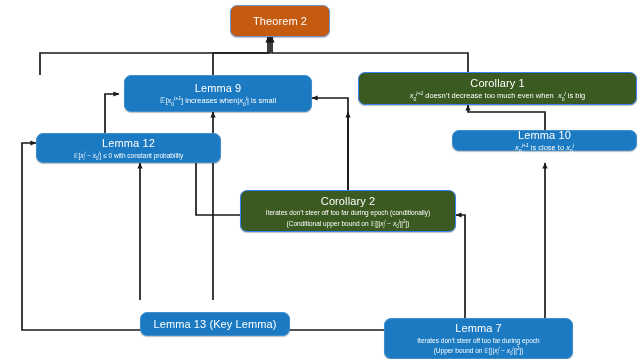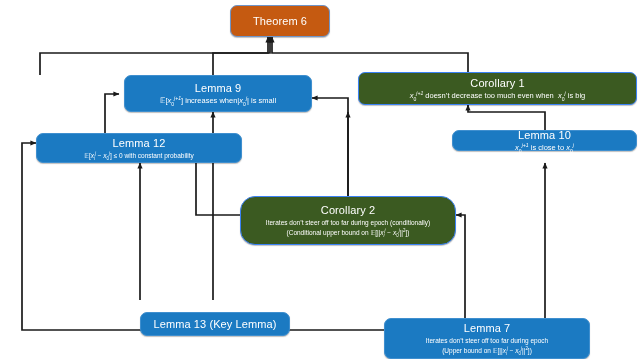--- a/index.html
+++ b/index.html
@@ -70,65 +70,65 @@
 
       <path d="M348,196 L348,112"></path>
 
       <path d="M545,318 L545,163"></path>
 
       <path d="M465,318 L465,215 L456,215"></path>
     </g>
   </svg>
 
   <div class="node orange" style="left:230px;top:5px;width:100px;height:32px;">
-    <div class="title">Theorem 6</div>
+    <div class="title">Theorem 2</div>
   </div>
 
 
   <div class="node blue" style="left:124px;top:75px;width:188px;height:37px;">
     <div class="title">Lemma 9</div>
     <div class="sub big">
       <span class="bb">𝔼</span>[<span class="mathi">x</span><sub>0</sub><sup class="mathi">j+1</sup>] increases when|<span class="mathi">x</span><sub>0</sub><sup class="mathi">j</sup>| is small
     </div>
   </div>
 
   <div class="node green" style="left:358px;top:72px;width:279px;height:33px;">
     <div class="title">Corollary 1</div>
     <div class="sub big">
       <span class="mathi">x</span><sub>0</sub><sup class="mathi">j+1</sup> doesn’t decrease too much even when &nbsp;<span class="mathi">x</span><sub>0</sub><sup class="mathi">j</sup> is big
     </div>
   </div>
 
-  <div class="node blue" style="left:36px;top:133px;width:206px;height:30px;">
+  <div class="node blue" style="left:36px;top:133px;width:185px;height:30px;">
     <div class="title">Lemma 12</div>
     <div class="sub">
       <span class="bb">𝔼</span>[<span class="mathi">x</span><sub class="mathi">i</sub><sup class="mathi">j</sup> − <span class="mathi">x</span><sub>0</sub><sup class="mathi">j</sup>] ≤ 0 with constant probability
     </div>
   </div>
 
   <div class="node blue" style="left:452px;top:130px;width:185px;height:21px;">
     <div class="title">Lemma 10</div>
     <div class="sub big">
       <span class="mathi">x</span><sub>0</sub><sup class="mathi">j+1</sup> is close to <span class="mathi">x</span><sub>0</sub><sup class="mathi">j</sup>
     </div>
   </div>
 
-  <div class="node green" style="left:240px;top:196px;width:216px;height:49px;border-radius:15px;">
+  <div class="node green" style="left:240px;top:190px;width:216px;height:42px;">
     <div class="title">Corollary 2</div>
     <div class="sub">Iterates don’t steer off too far during epoch (conditionally)</div>
     <div class="sub2">
       (Conditional upper bound on <span class="bb">𝔼</span>[||<span class="mathi">x</span><sub class="mathi">i</sub><sup class="mathi">j</sup> − <span class="mathi">x</span><sub>0</sub><sup class="mathi">j</sup>||<sup>2</sup>])
     </div>
   </div>
 
   <div class="node blue" style="left:140px;top:312px;width:150px;height:24px;">
     <div class="title">Lemma 13 (Key Lemma)</div>
   </div>
 
-  <div class="node blue" style="left:384px;top:318px;width:206px;height:41px;">
+  <div class="node blue" style="left:384px;top:318px;width:189px;height:41px;">
     <div class="title">Lemma 7</div>
     <div class="sub">Iterates don’t steer off too far during epoch</div>
     <div class="sub2">
       (Upper bound on <span class="bb">𝔼</span>[||<span class="mathi">x</span><sub class="mathi">i</sub><sup class="mathi">j</sup> − <span class="mathi">x</span><sub>0</sub><sup class="mathi">j</sup>||<sup>2</sup>])
     </div>
   </div>
 
 </div>
 
 </body></html>

